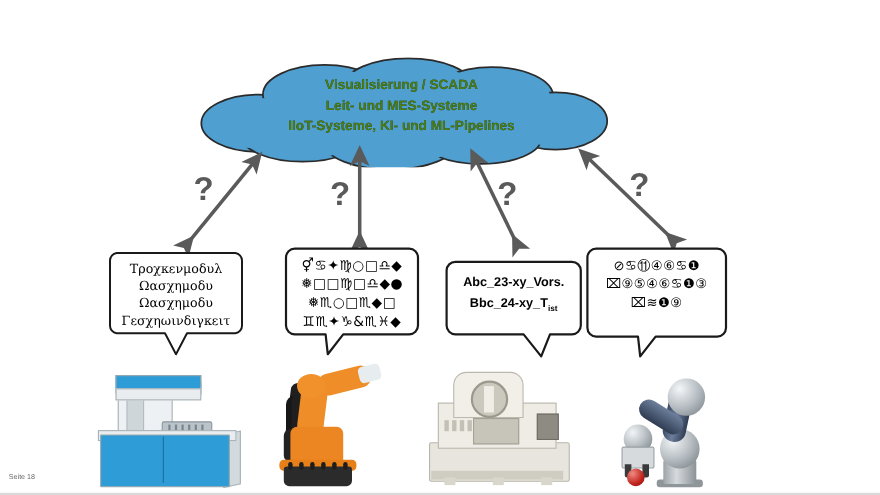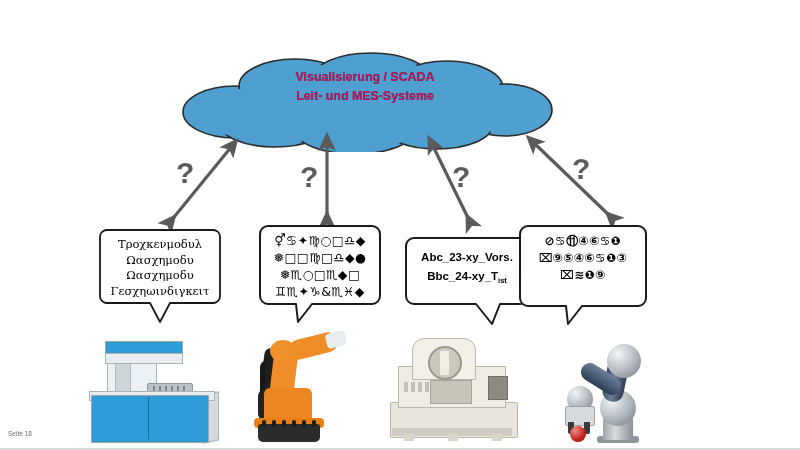--- a/index.html
+++ b/index.html
@@ -16,21 +16,21 @@
     position:absolute;left:28px;top:24px;width:660px;
     font-size:16.5px;font-weight:bold;line-height:25px;
     color:#29556b;letter-spacing:-0.1px;
   }
 
   
   #cloud-wrap{position:absolute;left:175px;top:52px;width:380px;height:100px;}
   #cloud-svg{position:absolute;left:0;top:0;}
   #cloud-text{
     position:absolute;left:0;top:16px;width:380px;
-    text-align:center;color:#be185d;
+    text-align:center;color:#4d7c0f;
     font-size:12.4px;font-weight:bold;line-height:18.5px;
     text-shadow:0 0 0 #10293f;
   }
   #cloud-text div{white-space:nowrap;}
 
   
   .qmark{
     position:absolute;color:#5a5a5a;font-weight:bold;
     font-size:30px;line-height:30px;font-family:"Liberation Sans", sans-serif;
   }
@@ -141,20 +141,21 @@
         <ellipse cx="330" cy="58" rx="44" ry="23"></ellipse>
         <ellipse cx="100" cy="72" rx="52" ry="20"></ellipse>
         <ellipse cx="180" cy="78" rx="57" ry="21"></ellipse>
         <ellipse cx="262" cy="74" rx="52" ry="20"></ellipse>
         <ellipse cx="190" cy="52" rx="118" ry="32"></ellipse>
       </g>
     </svg>
     <div id="cloud-text">
       <div>Visualisierung / SCADA</div>
       <div>Leit- und MES-Systeme</div>
+      <div>IIoT-Systeme, KI- und ML-Pipelines</div>
     </div>
   </div>
 
   <svg id="arrows" viewBox="0 0 800 450">
     <defs>
       <marker id="ah" markerWidth="7" markerHeight="7" refX="3.4" refY="3.4" orient="auto" markerUnits="strokeWidth">
         <path d="M0.6,0.6 L6.6,3.4 L0.6,6.2 L2.0,3.4 Z" fill="#5a5a5a"></path>
       </marker>
     </defs>
     <g stroke="#5a5a5a" stroke-width="3.2" marker-start="url(#ah)" marker-end="url(#ah)" fill="none">
@@ -197,21 +198,21 @@
   <div class="bubble ascii" style="left:404px;top:236px;width:126px;height:96px;">
     <svg width="126" height="96" viewBox="0 0 126 96">
       <path d="M10,2 H116 A8,8 0 0 1 124,10 V60 A8,8 0 0 1 116,68 H96 L88,88 L72,68 H10 A8,8 0 0 1 2,60 V10 A8,8 0 0 1 10,2 Z" fill="#ffffff" stroke="#1a1a1a" stroke-width="2" stroke-linejoin="round"></path>
     </svg>
     <div class="btxt" style="top:12px;">
       <div><span>Abc_23-xy_Vors.</span></div>
       <div><span>Bbc_24-xy_T</span><span class="sub">ist</span></div>
     </div>
   </div>
 
-  <div class="bubble wing" style="left:518px;top:224px;width:130px;height:104px;font-weight:bold;">
+  <div class="bubble wing" style="left:532px;top:224px;width:130px;height:104px;">
     <svg width="130" height="104" viewBox="0 0 130 104">
       <path d="M10,2 H120 A8,8 0 0 1 128,10 V74 A8,8 0 0 1 120,82 H64 L50,100 L48,82 H10 A8,8 0 0 1 2,74 V10 A8,8 0 0 1 10,2 Z" fill="#ffffff" stroke="#1a1a1a" stroke-width="2" stroke-linejoin="round"></path>
     </svg>
     <div class="btxt" style="top:9px;">
       <div>⊘♋⑪④⑥♋❶</div>
       <div>⌧⑨⑤④⑥♋❶③</div>
       <div>⌧≋❶⑨</div>
     </div>
   </div>
 

